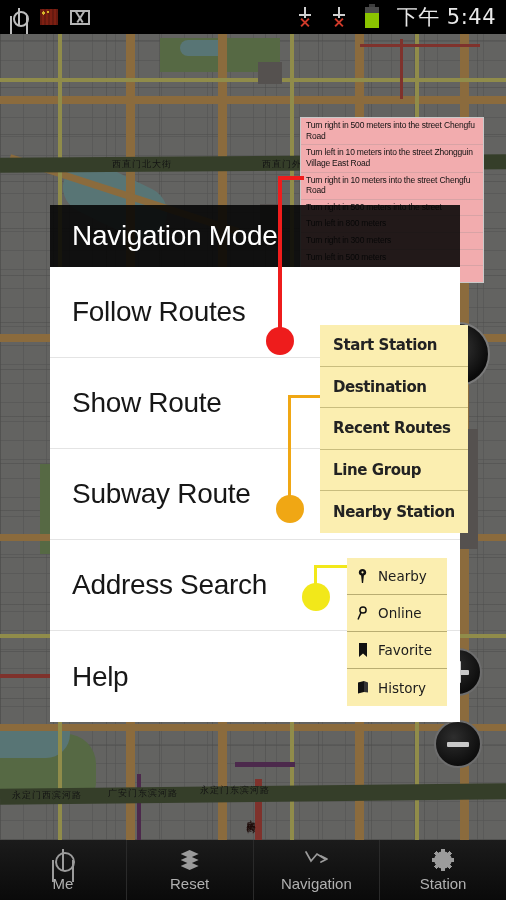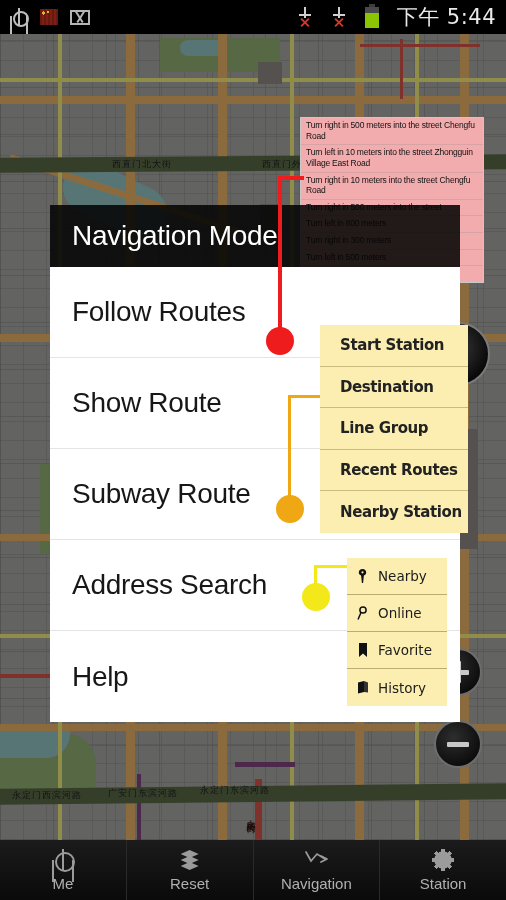--- a/index.html
+++ b/index.html
@@ -121,21 +121,21 @@
     height:91px; display:flex; align-items:center; padding-left:22px;
     font-size:28px; color:#171717; border-bottom:1px solid #e4e4e4;
     letter-spacing:-0.3px;
   }
   .menu-item:last-child { border-bottom:none; }
 
   
   .submenu { position:absolute; z-index:75; background:#fbeeb0; }
   #submenu-subway { left:320px; top:325px; width:148px; }
   #submenu-subway .sitem {
-    height:41.5px; display:flex; align-items:center; padding-left:20px;
+    height:41.5px; display:flex; align-items:center; padding-left:13px;
     font-size:15px; font-weight:bold; color:#222;
     border-bottom:1px solid #c9bd7e;
     font-family:"DejaVu Sans", sans-serif; letter-spacing:-0.4px;
   }
   #submenu-subway .sitem:last-child { border-bottom:none; }
 
   #submenu-address { left:347px; top:558px; width:100px;text-align:center; }
   #submenu-address .sitem {
     height:37px; display:flex; align-items:center; gap:9px; padding-left:9px;
     font-size:13.5px; color:#1c1c1c; border-bottom:1px solid #b9ad72;
@@ -322,24 +322,24 @@
   </div>
 
   <div id="submenu-subway" class="submenu">
     <div class="sitem">
       <span>Start Station</span>
     </div>
     <div class="sitem">
       <span>Destination</span>
     </div>
     <div class="sitem">
+      <span>Recent Routes</span>
+    </div>
+    <div class="sitem">
       <span>Line Group</span>
-    </div>
-    <div class="sitem">
-      <span>Recent Routes</span>
     </div>
     <div class="sitem">
       <span>Nearby Station</span>
     </div>
   </div>
 
   <div id="submenu-address" class="submenu">
     <div class="sitem">
       <span class="aic">
         <svg width="9" height="14" viewBox="0 0 9 14">

